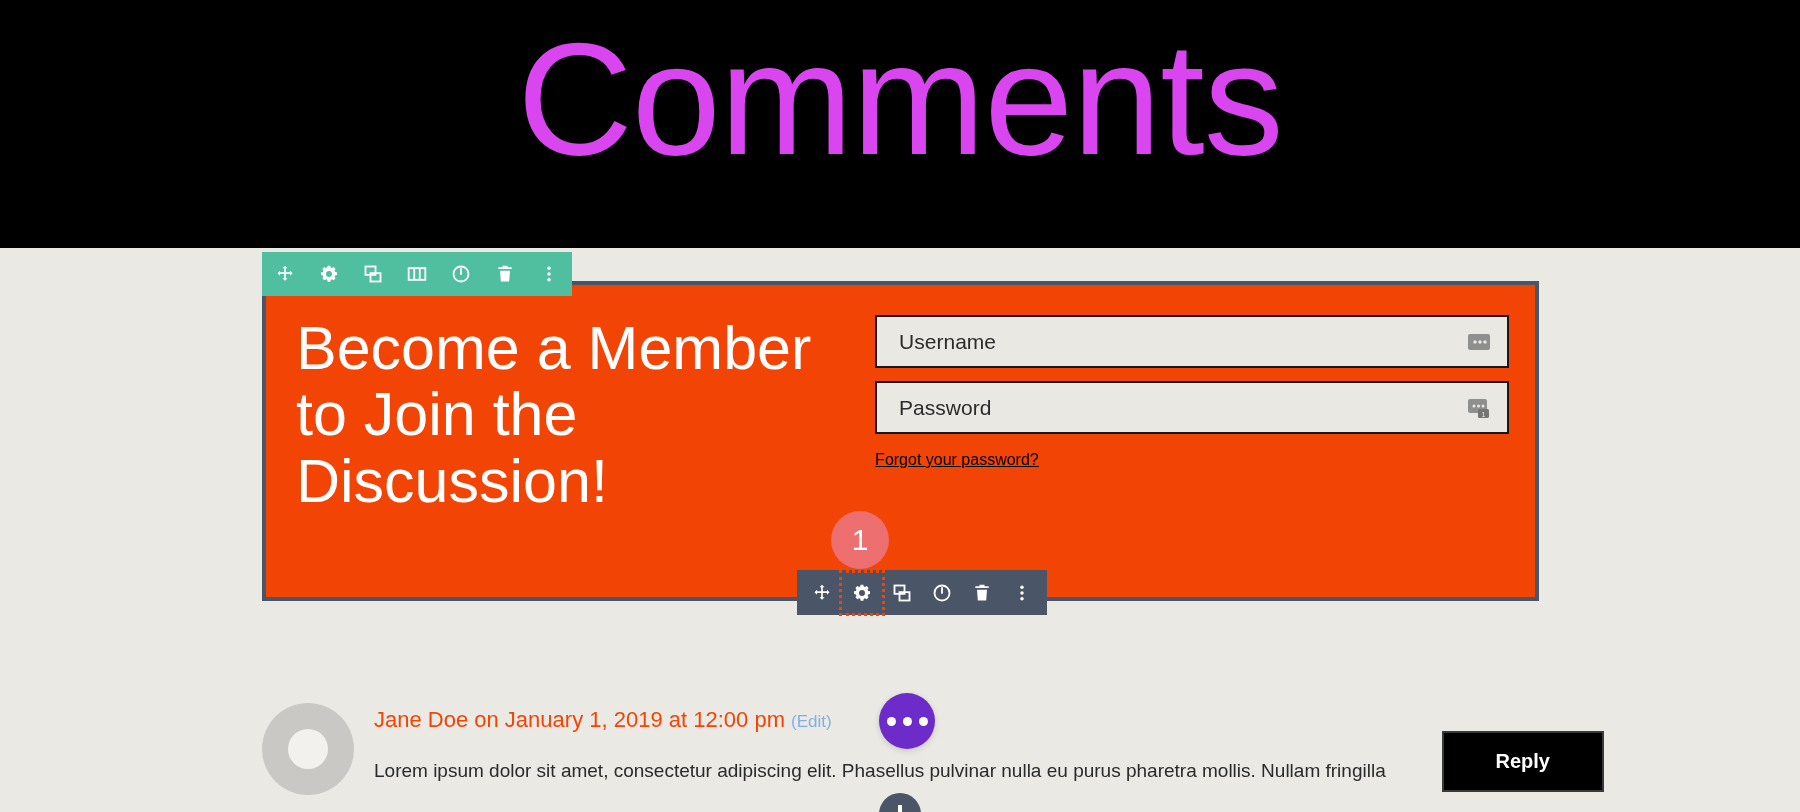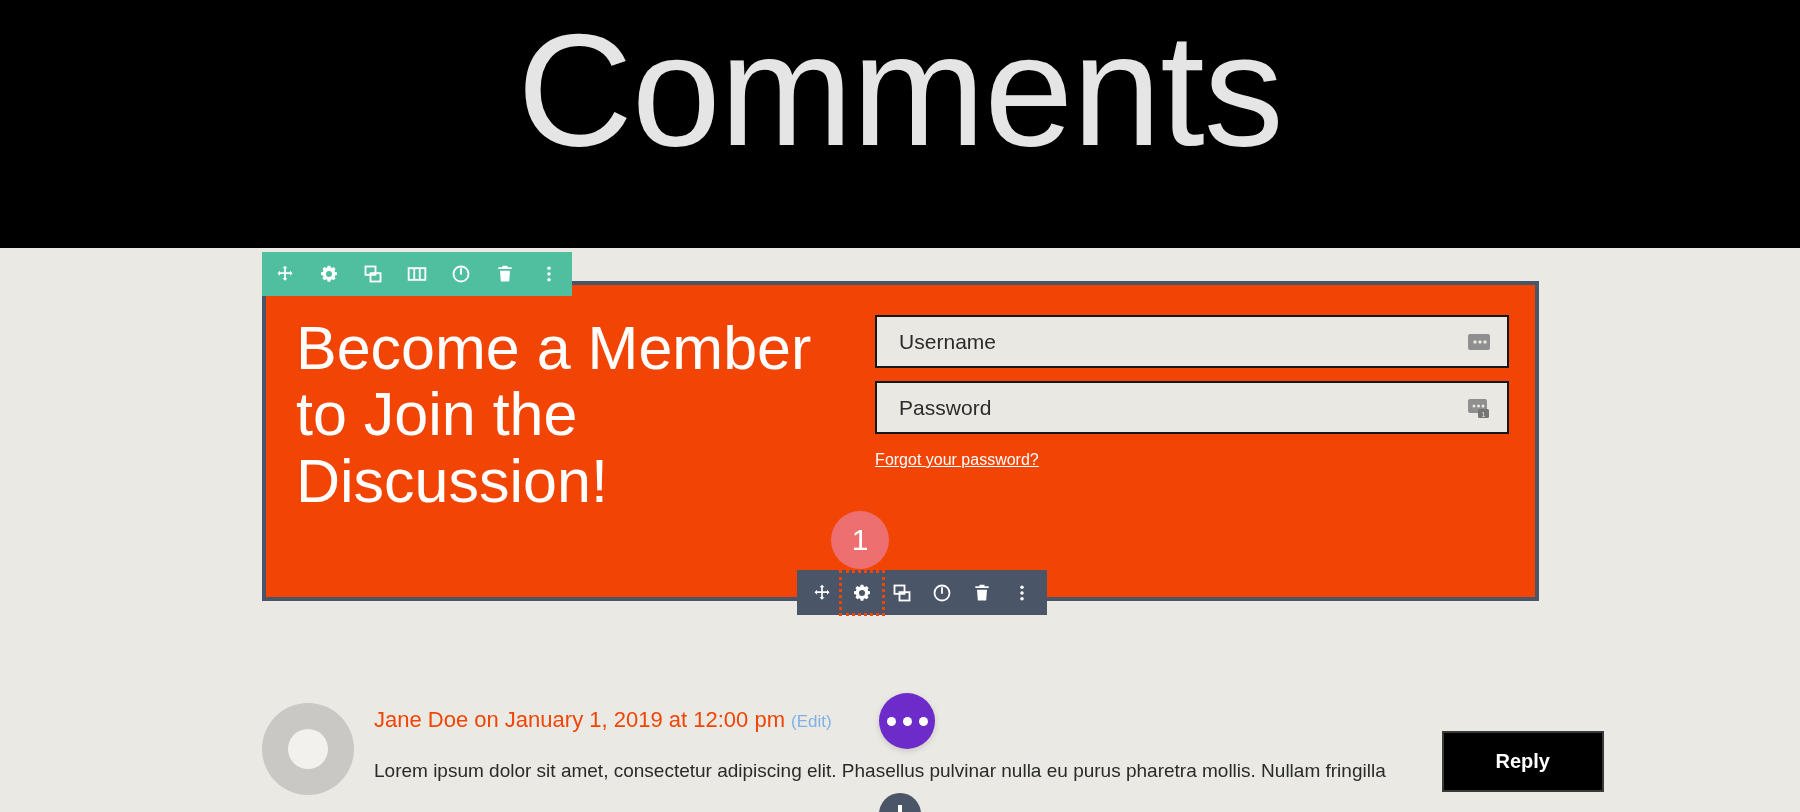--- a/index.html
+++ b/index.html
@@ -11,22 +11,22 @@
     position:relative;
   }
 
   
   .site-header{
     position:absolute; left:0; top:0; width:1800px; height:248px;
     background:#000000;
     display:flex; align-items:flex-start; justify-content:center;
   }
   .site-header h1{
-    margin:4px; padding:0;
-    color:#e5e5e5;
+    margin:13px; padding:0;
+    color:#d946ef;
     font-weight:400;
     font-size:160px;
     line-height:1.08;
     letter-spacing:-1px;
     font-family:"Liberation Sans", sans-serif;
   }
 
   
   .page{
     position:absolute; left:0; top:248px; width:1800px; height:564px;
@@ -97,21 +97,21 @@
     font-size:21px;
   }
   .field .field-icon{
     position:absolute;right:16px;top:50%;
     transform:translateY(-50%);
     width:24px;height:22px;
     opacity:.95;
   }
 
   .forgot-link{
-    color:#ffffff;
+    color:#000000;
     font-size:16px;
     text-decoration:underline;
     margin:4px 0 12px 0;
     display:inline-block;
     align-self:flex-start;
     cursor:pointer;
   }
 
   .login-btn{
     height:53px;

